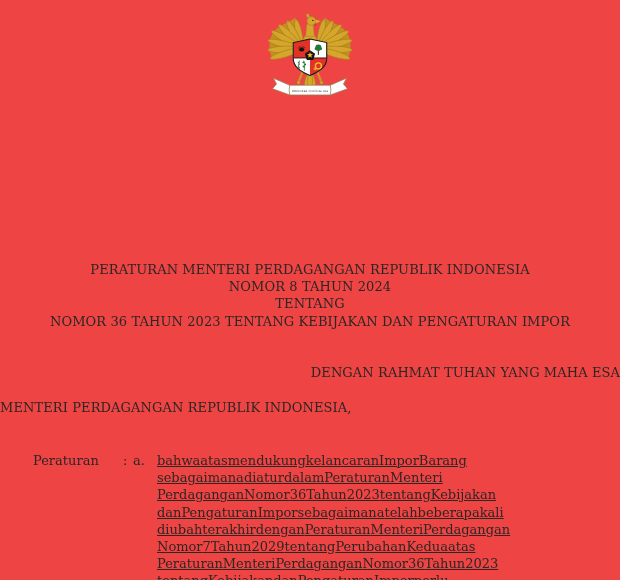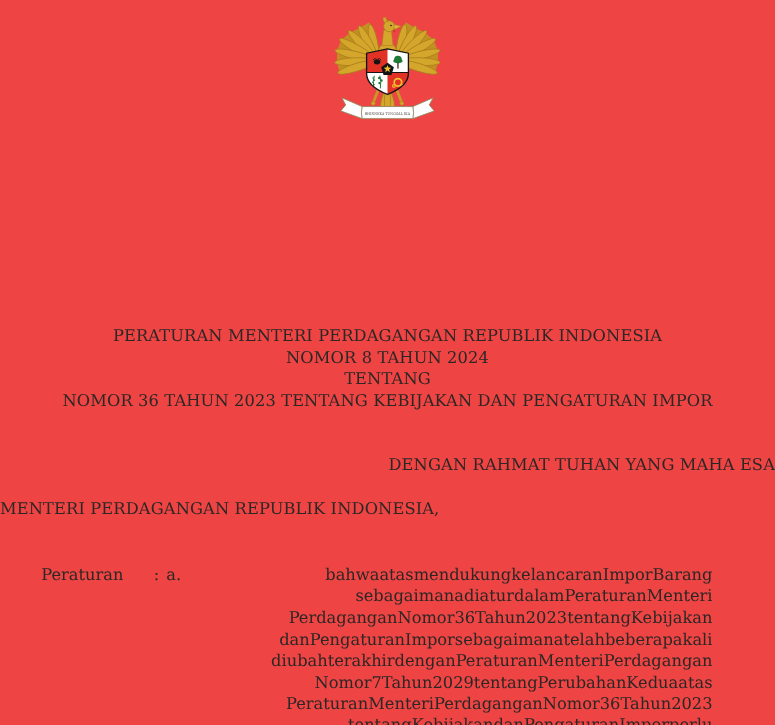--- a/index.html
+++ b/index.html
@@ -54,23 +54,24 @@
     width: 537px;
     font-size: 13px;
     line-height: 17.2px;
   }
   .c-label  { position: absolute; left: 0;    top: 0; }
   .c-colon  { position: absolute; left: 90px; top: 0; }
   .c-letter { position: absolute; left: 100px; top: 0; }
   .c-text   { margin-left: 124px; width: 413px; }
   .jline {
     display: flex;
-    justify-content: flex-end;
+    justify-content: flex-start;
     height: 17.2px;
     white-space: nowrap;
+    text-decoration: underline;
   }
 </style>
 </head>
 <body>
 
 <div class="page">
 
   <svg class="emblem" viewBox="0 0 100 100" aria-hidden="true">
 
     <polygon points="41,44 33.5,8.8 25.1,13.9 16,18.1 8.1,25 4.1,34.8 4,45.3 6.6,54.5" fill="#C29020"></polygon>

